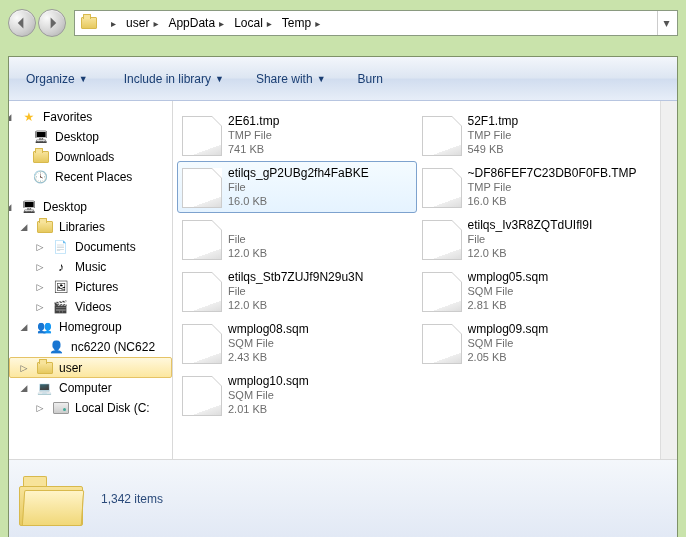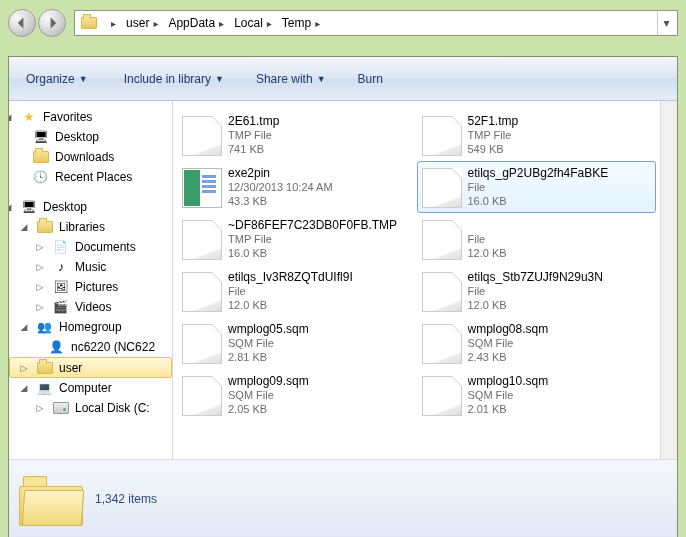--- a/index.html
+++ b/index.html
@@ -45,21 +45,21 @@
 .fthumb { width:40px; height:40px; margin-right:6px; display:flex; align-items:center; justify-content:center; }
 .fthumb.page { background: linear-gradient(160deg,#fff 0%, #fff 80%, #eee 80%, #ddd 100%); border:1px solid #ccc; position:relative; }
 .fthumb.page::after { content:''; position:absolute; top:-1px; right:-1px; border-style:solid; border-width:0 10px 10px 0; border-color: transparent #fff transparent transparent; filter: drop-shadow(0 1px 0 #ccc); }
 .fthumb.img { background:#fff; border:1px solid #bbb; padding:1px; }
 .fthumb.img .inner { width:100%; height:100%; background: linear-gradient(to right, #3a9d6b 0%, #3a9d6b 45%, #fff 45%, #fff 100%); position:relative; }
 .fthumb.img .inner::after { content:''; position:absolute; left:50%; top:15%; width:40%; height:6%; background:#7aa0dd; box-shadow: 0 5px 0 #7aa0dd, 0 10px 0 #7aa0dd, 0 15px 0 #7aa0dd; }
 .finfo .name { color:#000; white-space: nowrap; overflow: hidden; text-overflow: ellipsis; max-width: 200px; }
 .finfo .type, .finfo .size, .finfo .date { color:#6d6d6d; font-size:11px; line-height:14px; }
 
 
-.detailsbar { border-top:1px solid #d9d9d9; background: linear-gradient(#f4f7fb, #e2e9f5); padding: 6px 10px; display:flex; align-items:center; gap:12px; height:78px; }
+.detailsbar { border-top:1px solid #d9d9d9; background: linear-gradient(#f4f7fb, #e2e9f5); padding: 6px 10px; display:flex; align-items:center; gap:18px; height:78px; }
 .bigfolder { width:64px; height:54px; position:relative; }
 .bigfolder .back { position:absolute; bottom:0; width:64px; height:40px; background: linear-gradient(#f7e39a, #e6c95f); border:1px solid #d8b94c; border-radius:2px; }
 .bigfolder .tab { position:absolute; top:4px; left:4px; width:24px; height:10px; background:#f7e39a; border:1px solid #d8b94c; border-bottom:none; border-radius:2px 2px 0 0; }
 .bigfolder .front { position:absolute; bottom:0; left:4px; width:60px; height:36px; background: linear-gradient(#fff4c8, #f1d879); border:1px solid #d8b94c; border-radius:2px; transform: skewX(-4deg); }
 .detailtext { color:#2a4a7a; font-size:12px; }
 
 
 .ico-star { color:#fbbf24; }
 .ico-folder { width:16px; height:12px; background:linear-gradient(#f7e39a,#e6c95f); border:1px solid #d8b94c; border-radius:1px; position:relative; display:inline-block; }
 .ico-folder::before { content:''; position:absolute; top:-4px; left:1px; width:6px; height:4px; background:#f7e39a; border:1px solid #d8b94c; border-bottom:none; border-radius:1px 1px 0 0; }
@@ -235,30 +235,20 @@
             </div>
           </div>
           <div class="file">
             <div class="fthumb page"></div>
             <div class="finfo">
               <div class="name">52F1.tmp</div>
               <div class="type">TMP File</div>
               <div class="size">549 KB</div>
             </div>
           </div>
-          <div class="file">
-            <div class="fthumb img">
-              <div class="inner"></div>
-            </div>
-            <div class="finfo">
-              <div class="name">exe2pin</div>
-              <div class="date">12/30/2013 10:24 AM</div>
-              <div class="size">43.3 KB</div>
-            </div>
-          </div>
           <div class="file sel">
             <div class="fthumb page"></div>
             <div class="finfo">
               <div class="name">etilqs_gP2UBg2fh4FaBKE</div>
               <div class="type">File</div>
               <div class="size">16.0 KB</div>
             </div>
           </div>
           <div class="file">
             <div class="fthumb page"></div>

